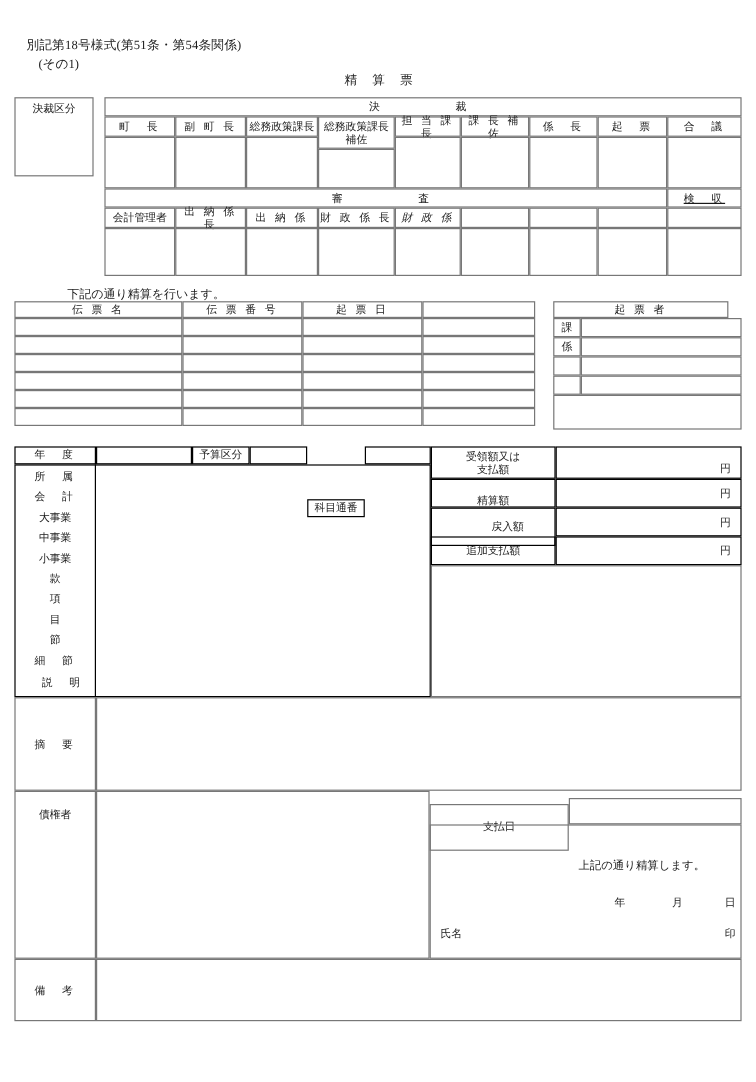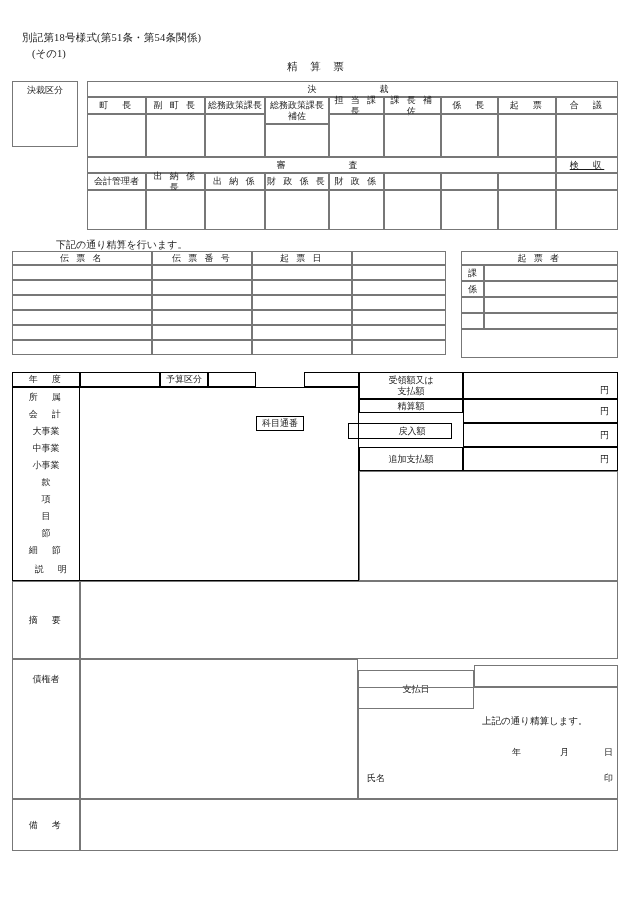--- a/index.html
+++ b/index.html
@@ -93,21 +93,21 @@
   </div>
 <div class="cell" style="left:146px;top:173px;width:59px;height:17px;">
   <span class="sp2">出 納 係 長</span>
   </div>
 <div class="cell" style="left:205px;top:173px;width:60px;height:17px;">
   <span class="sp2">出 納 係</span>
   </div>
 <div class="cell" style="left:265px;top:173px;width:64px;height:17px;">
   <span class="sp2">財 政 係 長</span>
   </div>
-<div class="cell" style="left:329px;top:173px;width:55px;height:17px;">
+<div class="cell" style="left:329px;top:173px;width:55px;height:17px;font-style:italic;">
   <span class="sp2">財 政 係</span>
   </div>
 <div class="cell" style="left:384px;top:173px;width:57px;height:17px;"></div>
 <div class="cell" style="left:441px;top:173px;width:57px;height:17px;"></div>
 <div class="cell" style="left:498px;top:173px;width:58px;height:17px;"></div>
 <div class="cell" style="left:556px;top:173px;width:62px;height:17px;"></div>
 
 <div class="cell" style="left:87px;top:190px;width:59px;height:40px;"></div>
 <div class="cell" style="left:146px;top:190px;width:59px;height:40px;"></div>
 <div class="cell" style="left:205px;top:190px;width:60px;height:40px;"></div>
@@ -154,21 +154,21 @@
 <div class="cell" style="left:12px;top:325px;width:140px;height:15px;"></div>
 <div class="cell" style="left:152px;top:325px;width:100px;height:15px;"></div>
 <div class="cell" style="left:252px;top:325px;width:100px;height:15px;"></div>
 <div class="cell" style="left:352px;top:325px;width:94px;height:15px;"></div>
 
 <div class="cell" style="left:12px;top:340px;width:140px;height:15px;"></div>
 <div class="cell" style="left:152px;top:340px;width:100px;height:15px;"></div>
 <div class="cell" style="left:252px;top:340px;width:100px;height:15px;"></div>
 <div class="cell" style="left:352px;top:340px;width:94px;height:15px;"></div>
 
-<div class="cell" style="left:461px;top:251px;width:157px;height:14px;">
+<div class="cell" style="left:461px;top:251px;width:146px;height:14px;">
   <span class="sp2">起 票 者</span>
   </div>
 <div class="cell" style="left:461px;top:265px;width:23px;height:16px;">
   <span>課</span>
   </div>
 <div class="cell" style="left:484px;top:265px;width:134px;height:16px;"></div>
 <div class="cell" style="left:461px;top:281px;width:23px;height:16px;">
   <span>係</span>
   </div>
 <div class="cell" style="left:484px;top:281px;width:134px;height:16px;"></div>
@@ -231,28 +231,28 @@
 <div class="cell nb" style="left:81px;top:389px;width:277px;height:190px;"></div>
 
 <div class="cell thick" style="left:359px;top:372px;width:104px;height:27px;flex-direction:column;">
   <span>受領額又は</span>
   <span>支払額</span>
 </div>
 <div class="cell thick rgt" style="left:463px;top:372px;width:155px;height:27px;align-items:flex-end;padding-bottom:3px;">
   <span>円</span>
 </div>
 
-<div class="cell thick" style="left:359px;top:399px;width:104px;height:14px;">
+<div class="cell thick" style="left:359px;top:399px;width:104px;height:24px;align-items:flex-end;">
   <span>精算額</span>
   </div>
 <div class="cell thick rgt" style="left:463px;top:399px;width:155px;height:24px;">
   <span>円</span>
   </div>
 
-<div class="cell thick" style="left:348px;top:423px;width:104px;height:16px;padding-left:24px;">
+<div class="cell thick" style="left:359px;top:423px;width:104px;height:32px;padding-left:24px;">
   <span>戻入額</span>
   </div>
 <div class="cell thick rgt" style="left:463px;top:423px;width:155px;height:24px;">
   <span>円</span>
   </div>
 
 <div class="cell thick" style="left:359px;top:447px;width:104px;height:24px;">
   <span>追加支払額</span>
   </div>
 <div class="cell thick rgt" style="left:463px;top:447px;width:155px;height:24px;">

